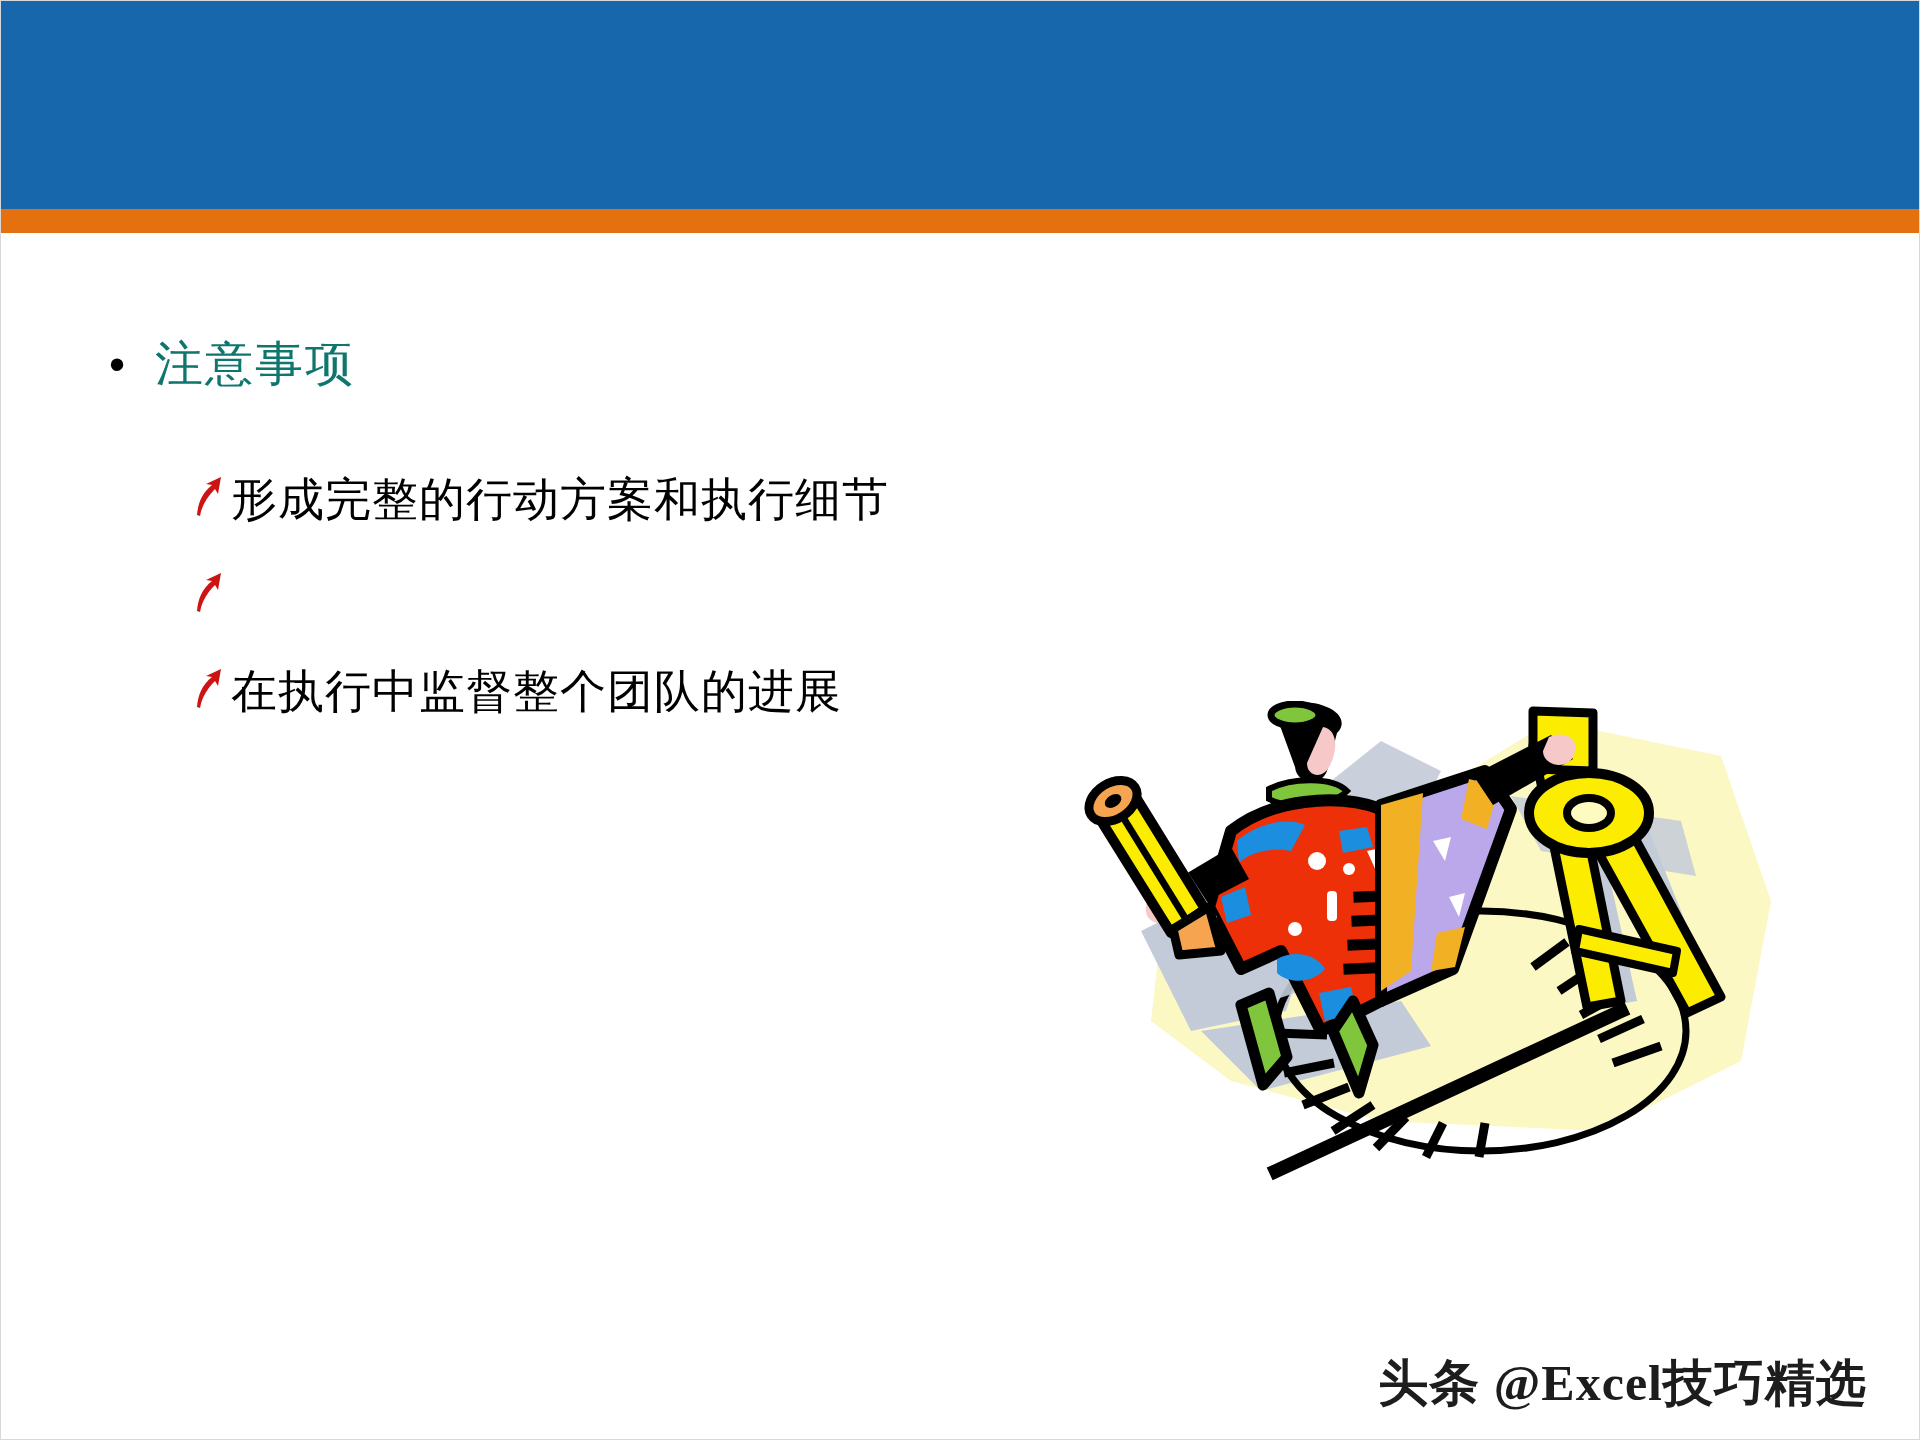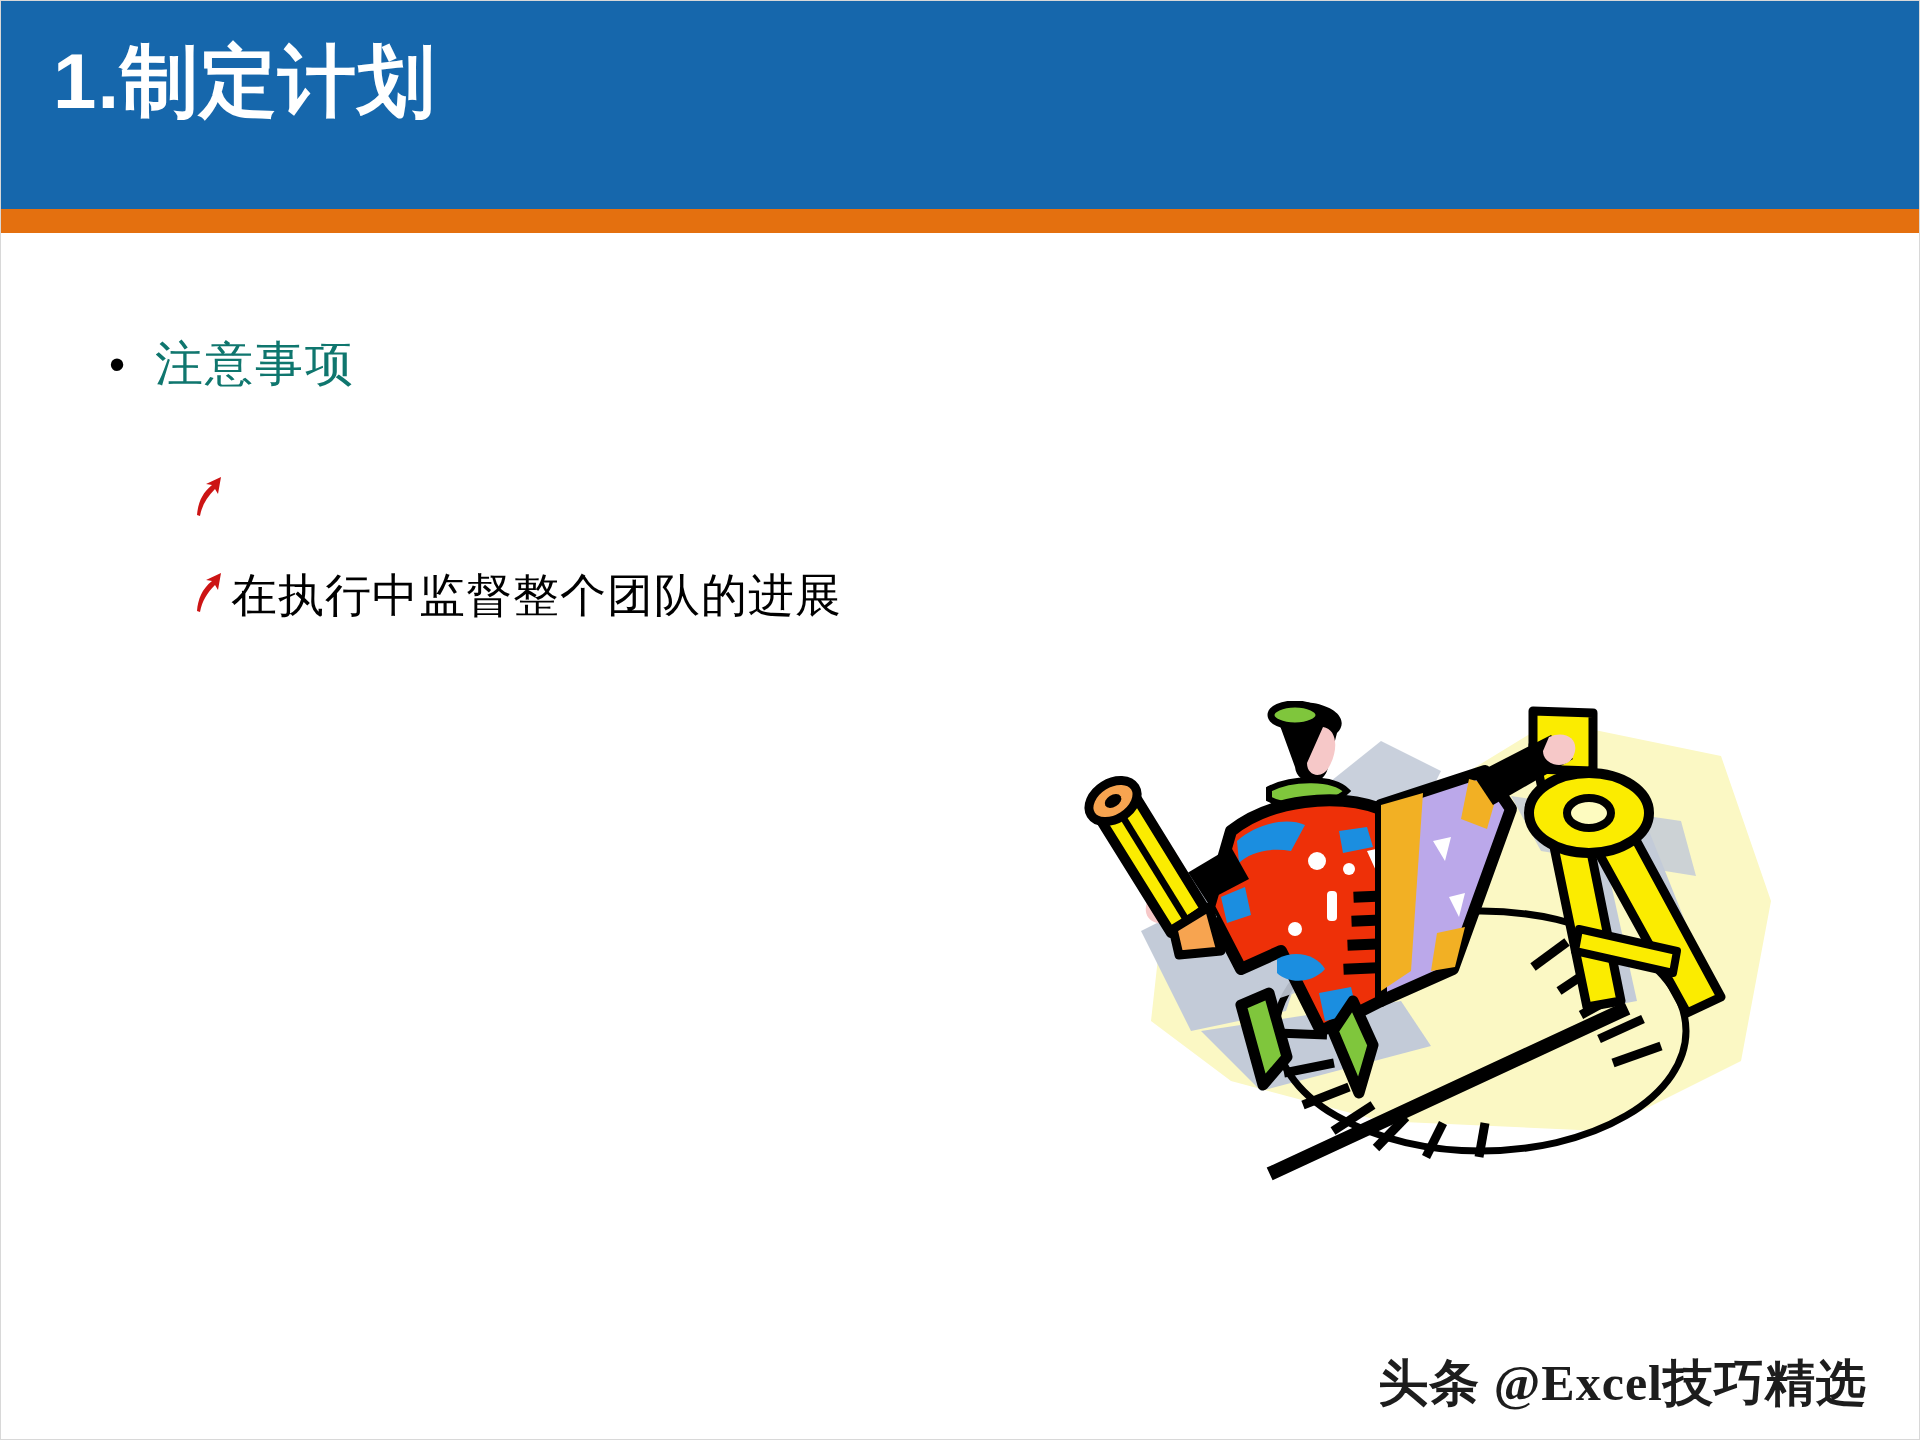--- a/index.html
+++ b/index.html
@@ -131,32 +131,39 @@
     white-space: nowrap;
     font-family: Liberation Serif, serif;
   }
 </style>
 </head>
 <body>
 
 <div id="slide">
 
   <div class="header-band"></div>
-  <div class="header-title">1.制定计划</div>
   <div class="header-rule"></div>
 
   <div class="body-area">
 
     <div class="bullet-l1">
       <span class="dot">•</span>
       <span class="txt">注意事项</span>
     </div>
 
     <div class="sub-list">
 
+      <div class="sub-item">
+        <span class="marker">
+          <svg viewBox="0 0 52 52" xmlns="http://www.w3.org/2000/svg">
+            <path d="M18 44 C19 32, 23 22, 33 14 L27 13 L42 6 L39 23 L36 18 C28 26, 23 34, 21 45 Z" fill="#cc1414"></path>
+          </svg>
+        </span>
+        <span class="txt">形成完整的行动方案和执行细节</span>
+      </div>
 
 
       <div class="sub-item">
         <span class="marker">
           <svg viewBox="0 0 52 52" xmlns="http://www.w3.org/2000/svg">
             <path d="M18 44 C19 32, 23 22, 33 14 L27 13 L42 6 L39 23 L36 18 C28 26, 23 34, 21 45 Z" fill="#cc1414"></path>
           </svg>
         </span>
       </div>
 

